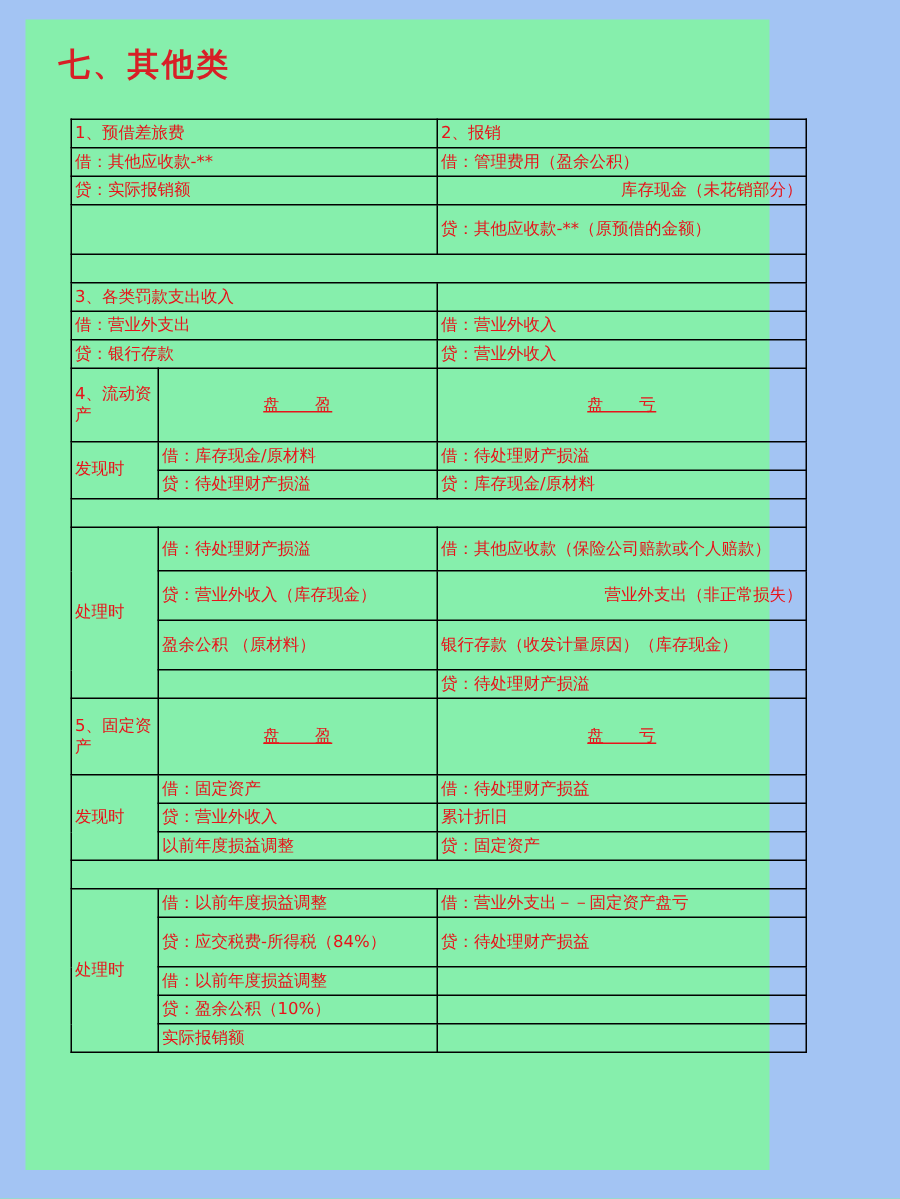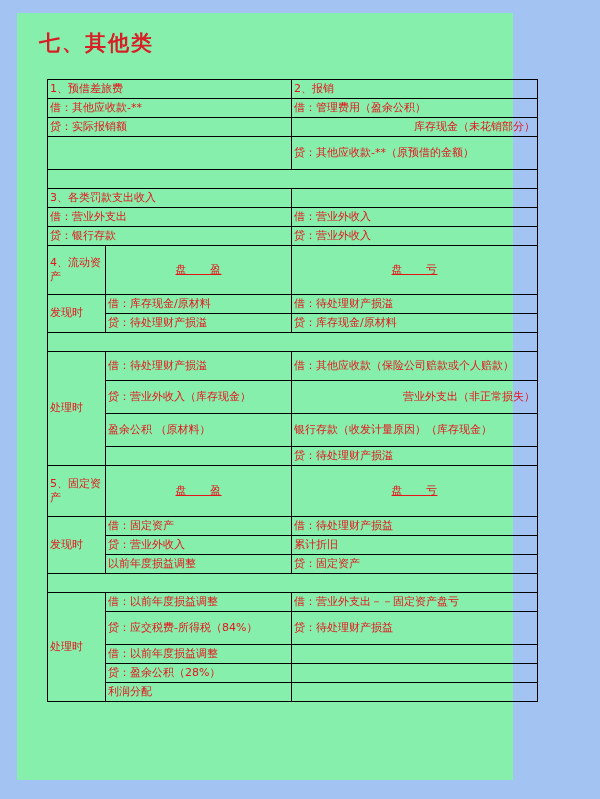--- a/index.html
+++ b/index.html
@@ -198,24 +198,24 @@
       </tr>
       <tr>
         <td class="ind" style="height:32px">贷：应交税费-所得税（84%）</td>
         <td class="ind" style="height:32px">贷：待处理财产损益</td>
       </tr>
       <tr>
         <td class="lft">借：以前年度损益调整</td>
         <td class="lft"></td>
       </tr>
       <tr>
-        <td class="ind">贷：盈余公积（28%）</td>
-        <td class="lft"></td>
-      </tr>
-      <tr>
-        <td class="ind2">利润分配</td>
+        <td class="ind">贷：盈余公积（10%）</td>
+        <td class="lft"></td>
+      </tr>
+      <tr>
+        <td class="ind2">实际报销额</td>
         <td class="lft"></td>
       </tr>
 
     </tbody>
   </table>
 
 </div>
 
 </body></html>

